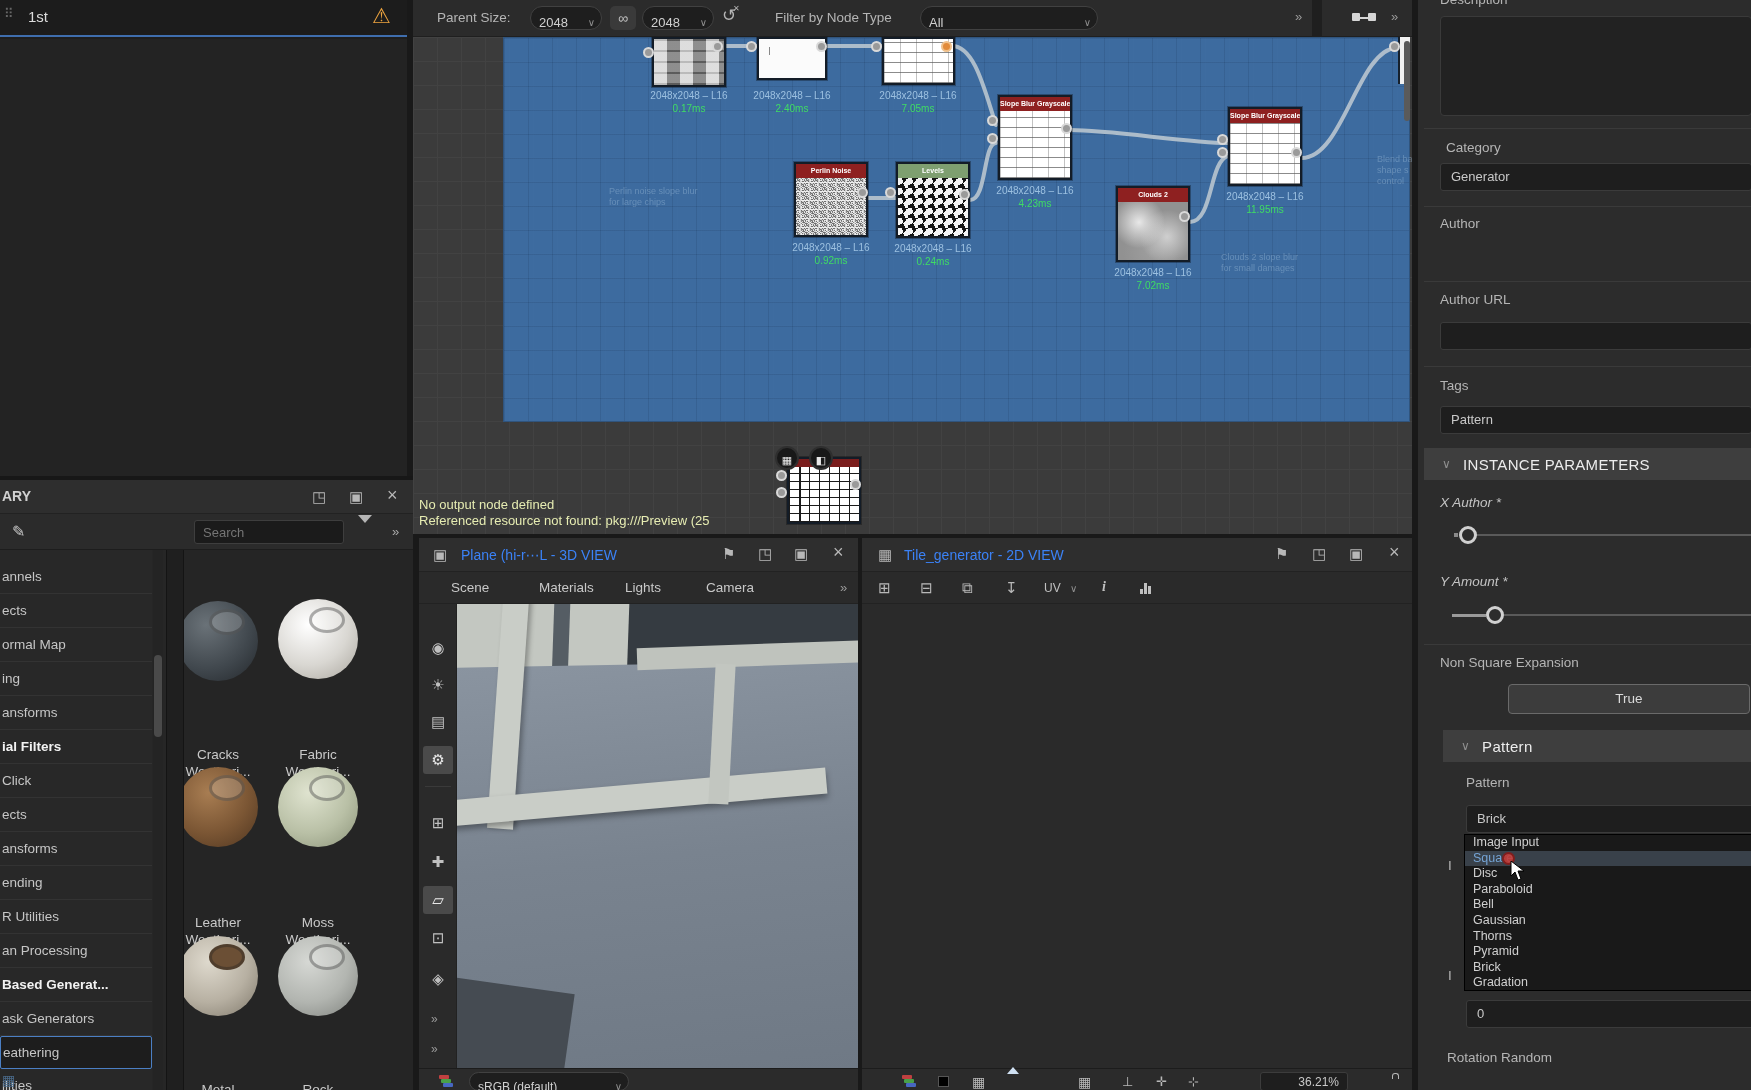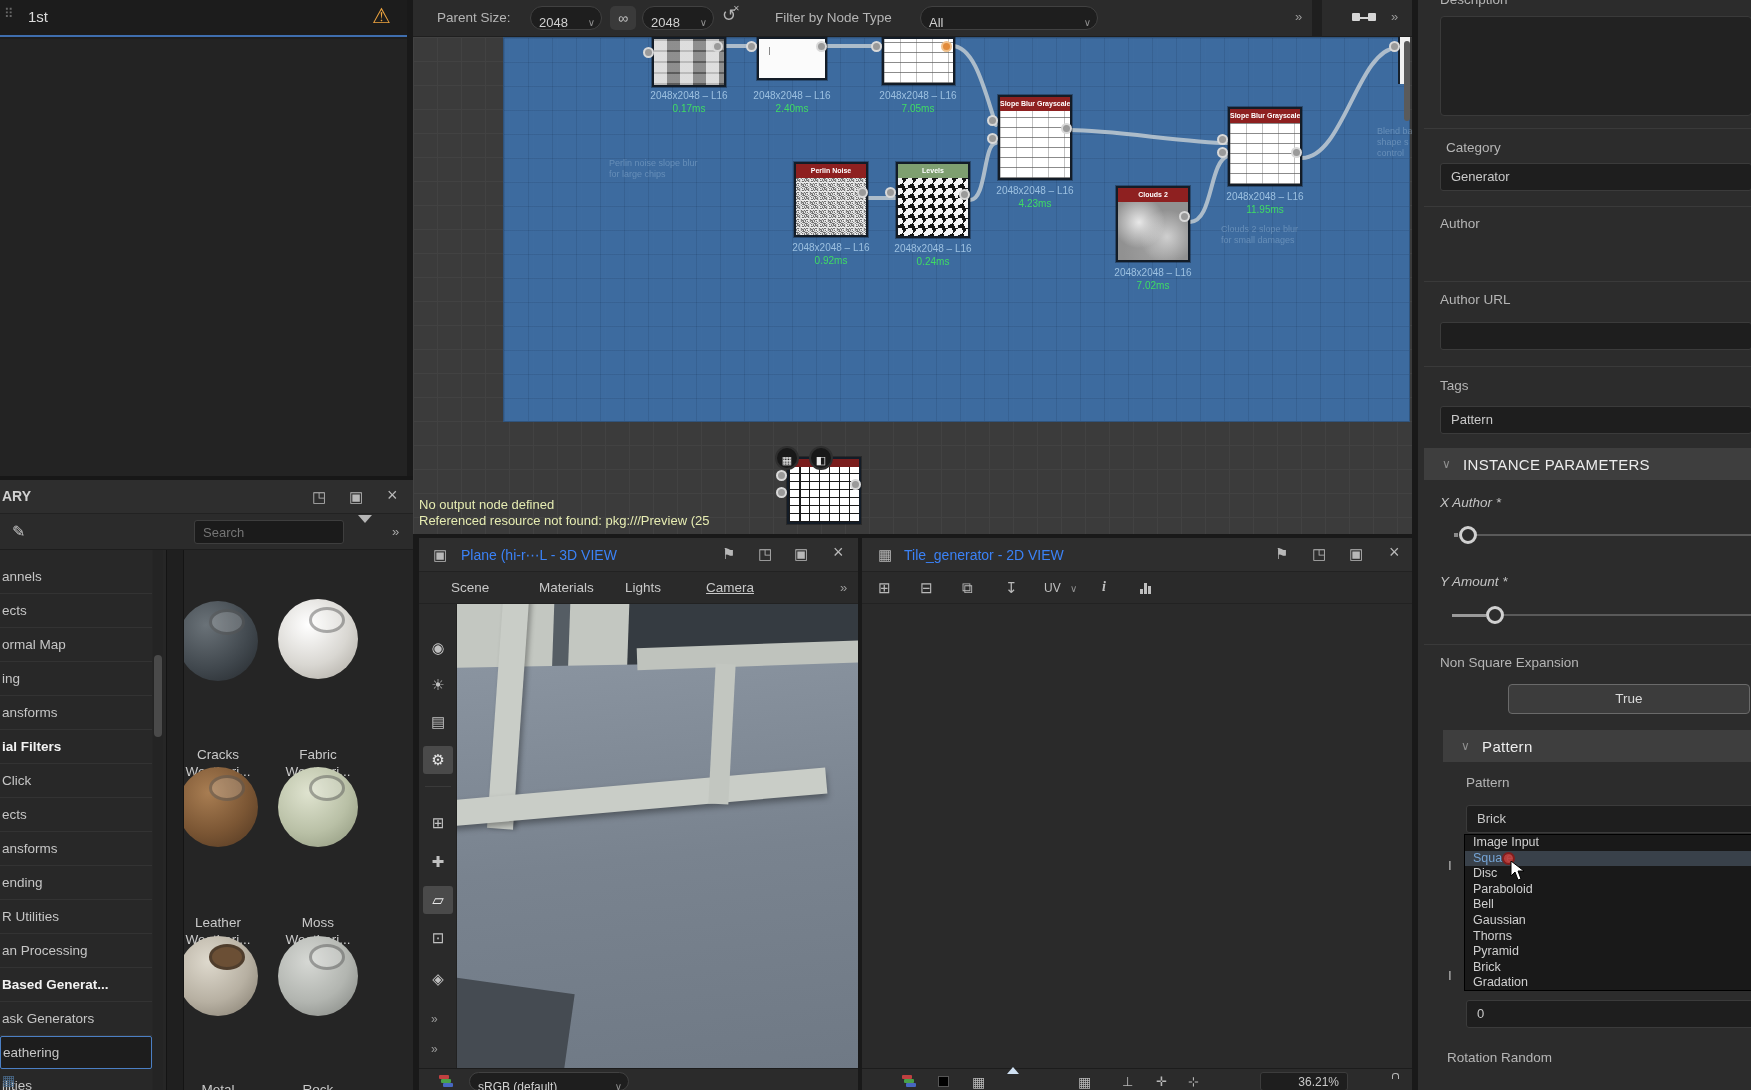--- a/index.html
+++ b/index.html
@@ -15,21 +15,21 @@
   .ic{color:#b8b8b8;font-size:15px;line-height:1;}
   .sep{background:#3a3a3a;height:1px;}
   .secbar{background:#3e3e3e;color:#ececec;font-size:15px;display:flex;align-items:center;gap:12px;padding-left:12px;letter-spacing:.3px;}
   .node{border:2px solid #131c27;box-shadow:0 0 0 1px rgba(0,0,0,.3);}
   .nhead{height:14px;font-size:7px;font-weight:bold;color:#fff;text-align:center;line-height:14px;overflow:hidden;white-space:nowrap;}
   .red{background:#8e2020;} .green{background:#7e9f70;}
   .nlabel{font-size:10px;color:#9cc0e0;text-align:center;white-space:nowrap;}
   .nms{font-size:10px;color:#3fdc64;text-align:center;white-space:nowrap;}
   .dot{width:11px;height:11px;border-radius:50%;background:#9a9a9a;border:2px solid #d9d9d9;}
   .dot.orange{background:#e28b3a;border-color:#f0c08a;}
-  .anno{font-size:9px;line-height:11px;color:rgba(160,190,220,.42);white-space:nowrap;}
+  .anno{font-size:9px;line-height:11px;color:rgba(160,190,220,.42);white-space:nowrap;margin-top:28px;}
   .pat-bricks-gray{background-color:#b5b5b5;background-image:
      repeating-linear-gradient(90deg,rgba(255,255,255,.55) 0 13px,rgba(70,70,70,.35) 13px 26px),
      repeating-linear-gradient(0deg,rgba(40,40,40,.55) 0 2px,transparent 2px 11px);}
   .pat-white{background:#fbfbfb;}
   .pat-bricks-white{background-color:#fff;background-image:
      repeating-linear-gradient(0deg,rgba(90,90,90,.7) 0 1px,transparent 1px 10px),
      repeating-linear-gradient(90deg,rgba(120,120,120,.45) 0 1px,transparent 1px 16px);}
   .pat-noise{background:repeating-conic-gradient(#d4d4d4 0 9deg,#8a8a8a 9deg 18deg,#efefef 18deg 27deg,#6f6f6f 27deg 36deg);background-size:9px 9px;}
   .pat-bw{background:repeating-conic-gradient(from 45deg,#f5f5f5 0 30%,#151515 30% 55%);background-size:10px 10px;}
   .pat-clouds{background:
@@ -302,21 +302,21 @@
       <span class="a vtitle" style="left:42px;top:9px;">Plane (hi-r⋯L - 3D VIEW</span>
       <span class="a ic" style="left:303px;top:8px;">⚑</span>
       <span class="a ic" style="left:339px;top:8px;">◳</span>
       <span class="a ic" style="left:375px;top:8px;">▣</span>
       <span class="a" style="left:414px;top:4px;font-size:18px;color:#b8b8b8;">×</span>
     </div>
     <div class="a" style="left:6px;top:34px;width:439px;height:32px;background:#2a2a2a;border-bottom:1px solid #222;">
       <span class="a menu" style="left:32px;top:8px;">Scene</span>
       <span class="a menu" style="left:120px;top:8px;">Materials</span>
       <span class="a menu" style="left:206px;top:8px;">Lights</span>
-      <span class="a menu" style="left:287px;top:8px;text-decoration:underline;">Camera</span>
+      <span class="a menu" style="left:287px;top:8px;">Camera</span>
       <span class="a" style="left:421px;top:8px;color:#9a9a9a;font-size:13px;">»</span>
     </div>
 
     <div class="a" style="left:6px;top:66px;width:38px;height:464px;background:#2a2a2a;border-right:1px solid #222;">
       <div class="toolcol-ic a" style="left:4px;top:30px;">◉</div>
       <div class="toolcol-ic a" style="left:4px;top:67px;">☀</div>
       <div class="toolcol-ic a" style="left:4px;top:104px;">▤</div>
       <div class="toolcol-ic active a" style="left:4px;top:142px;">⚙</div>
       <div class="a" style="left:6px;top:182px;width:26px;height:1px;background:#3a3a3a;"></div>
       <div class="toolcol-ic a" style="left:4px;top:205px;">⊞</div>

